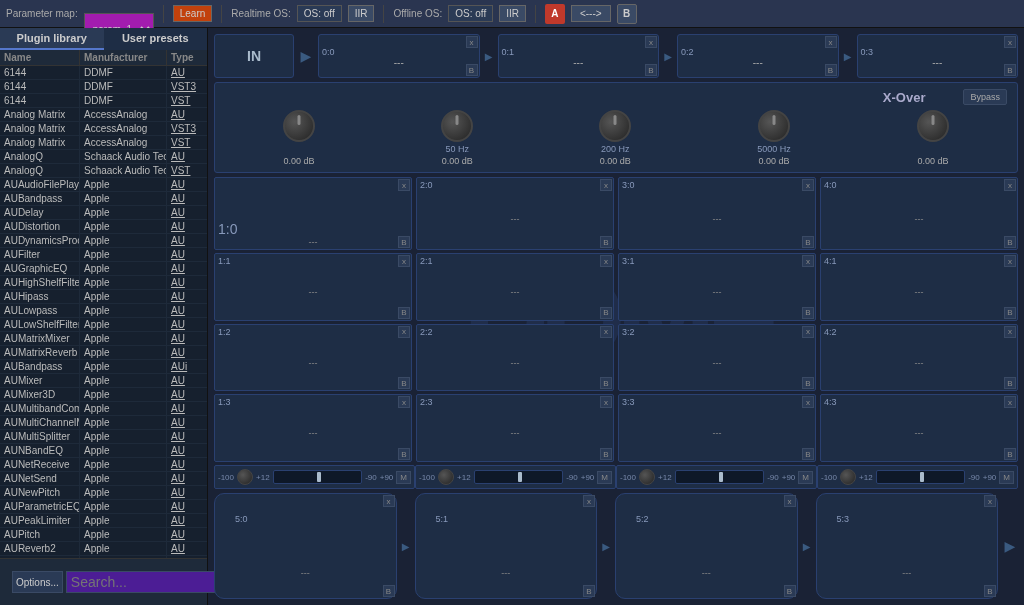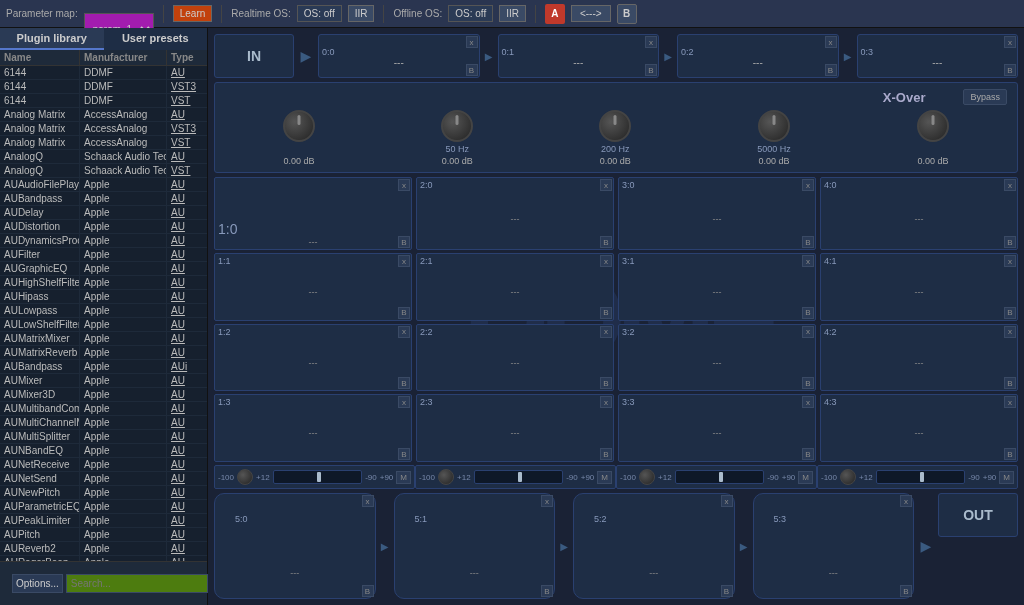--- a/index.html
+++ b/index.html
@@ -170,24 +170,24 @@
       background: #2a3a55;
       border: 1px solid #3a4a65;
       color: #ccc;
       font-size: 10px;
       padding: 3px;
       cursor: pointer;
       text-align: center;
     }
     .search-input {
       flex: 1;
-      background: #4d7c0f;
+      background: #4c1d95;
       border: 1px solid #3a4a65;
       color: #ccc;
-      font-size: 10px;
+      font-size: 14px;
       padding: 2px 4px;
     }
 
     
     .right-panel {
       flex: 1;
       display: flex;
       flex-direction: column;
       padding: 6px;
       gap: 4px;
@@ -1006,18 +1006,15 @@
       </div>
       <div style="width:10px;display:flex;align-items:center;justify-content:center;color:#3a5a80;font-size:10px;">▶</div>
 
       <div class="bottom-channel">
         <span style="font-size:9px;color:#8899bb;">5:3</span>
         <div class="corner-btn">x</div>
         <div class="corner-btn-b">B</div>
         <span style="font-size:9px;color:#888;margin:auto;">---</span>
       </div>
       <div style="width:16px;display:flex;align-items:center;justify-content:center;color:#3a5a80;font-size:14px;">▶</div>
-      <div class="io-box out-box">
-        <span style="font-size:14px;font-weight:bold;color:#aabbcc;">OUT</span>
-      </div>
     </div>
   </div>
 </div>
 
 </body></html>

